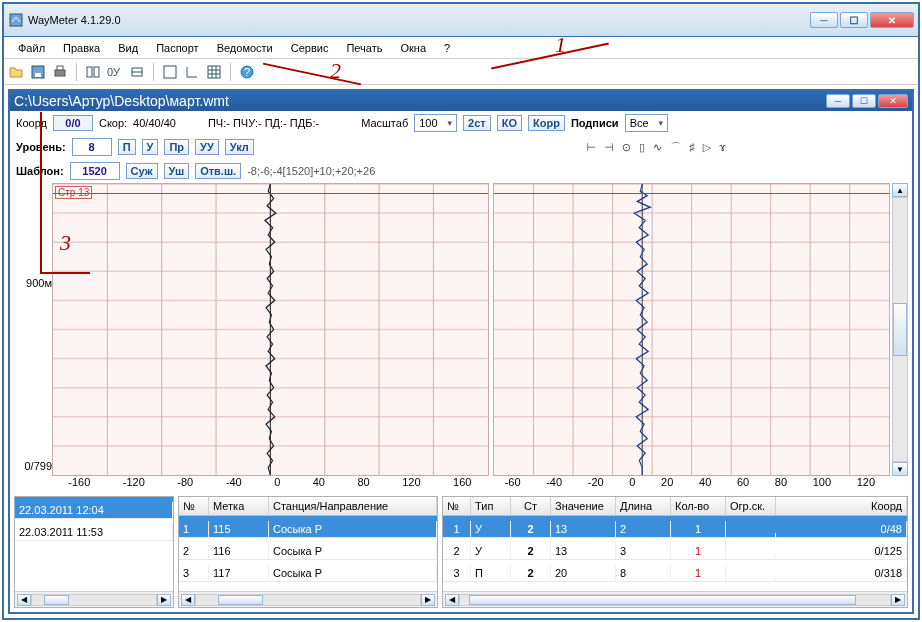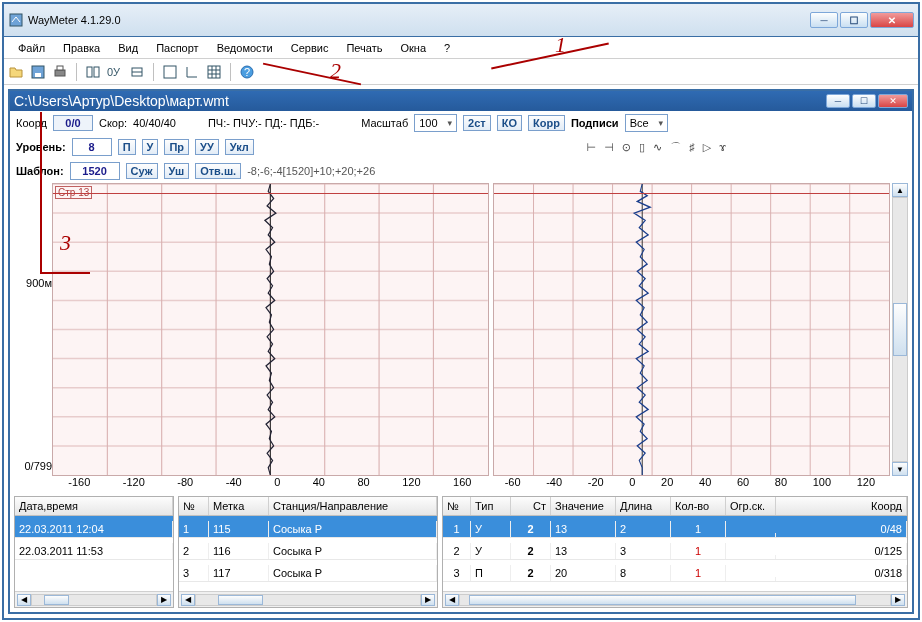--- a/index.html
+++ b/index.html
@@ -337,23 +337,20 @@
           <span>80</span>
           <span>100</span>
           <span>120</span>
       </div>
       <div style="width:16px"></div>
     </div>
 
     <div class="tables">
 
       <div class="tblwrap">
-        <div class="thead">
-            <div class="th" style="flex:1">Дата,время</div>
-          </div>
         <div class="tbody">
           <div class="tr sel">
               <div class="td" style="flex:1">22.03.2011 12:04</div>
             </div>
           <div class="tr">
               <div class="td" style="flex:1">22.03.2011 11:53</div>
             </div>
         </div>
         <div class="hscroll">
             <div class="arrow">◀</div>
@@ -393,21 +390,21 @@
               <div class="thumb"></div>
             </div>
             <div class="arrow">▶</div>
           </div>
       </div>
 
       <div class="tblwrap">
         <div class="thead">
           <div class="th" style="width:28px">№</div>
           <div class="th" style="width:40px">Тип</div>
-          <div class="th" style="width:40px;text-align:right">Ст</div>
+          <div class="th" style="width:40px;text-align:center">Ст</div>
           <div class="th" style="width:65px">Значение</div>
           <div class="th" style="width:55px">Длина</div>
           <div class="th" style="width:55px">Кол-во</div>
           <div class="th" style="width:50px">Огр.ск.</div>
           <div class="th" style="flex:1;text-align:right">Коорд</div>
         </div>
         <div class="tbody">
           <div class="tr sel">
             <div class="td c" style="width:28px">1</div>
               <div class="td" style="width:40px">У</div>

